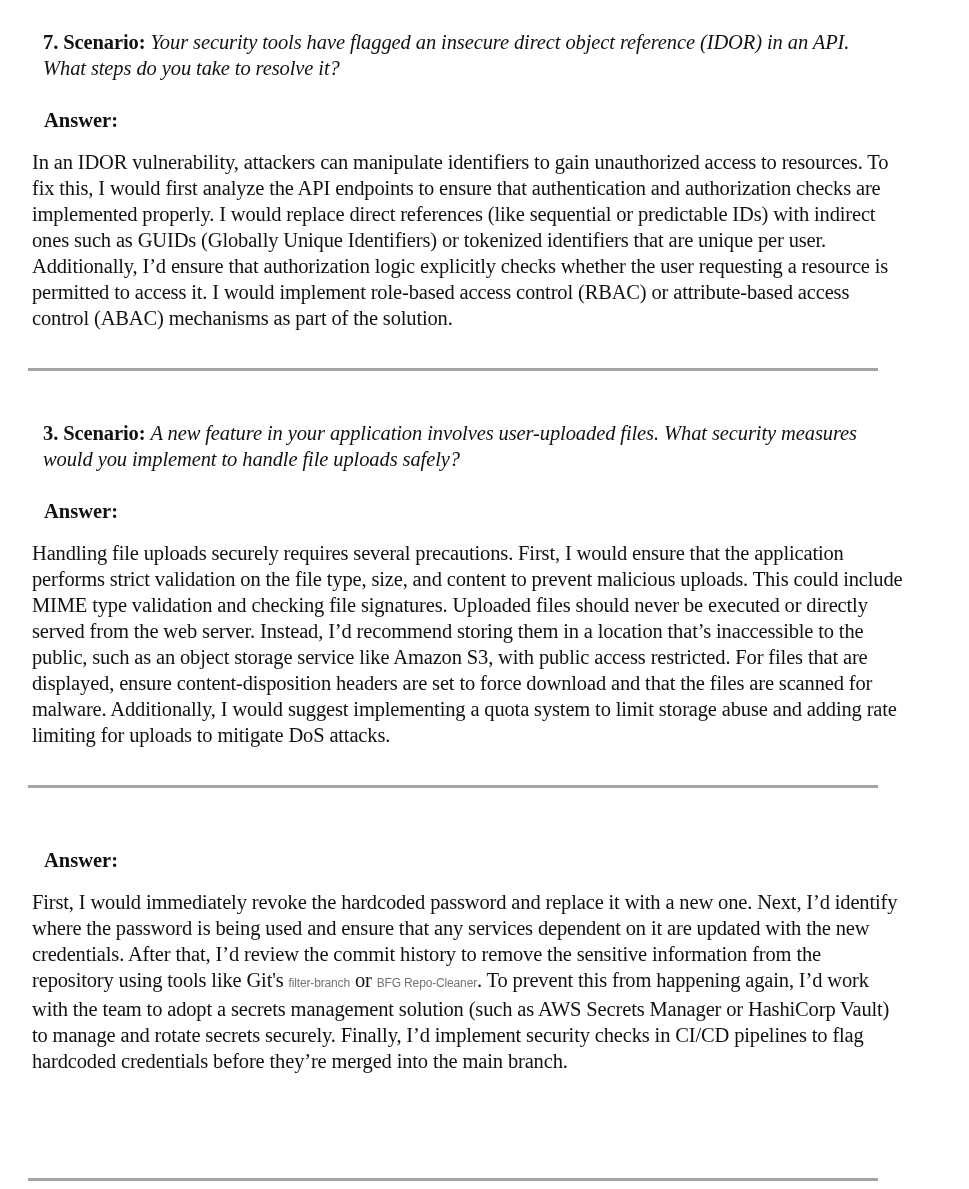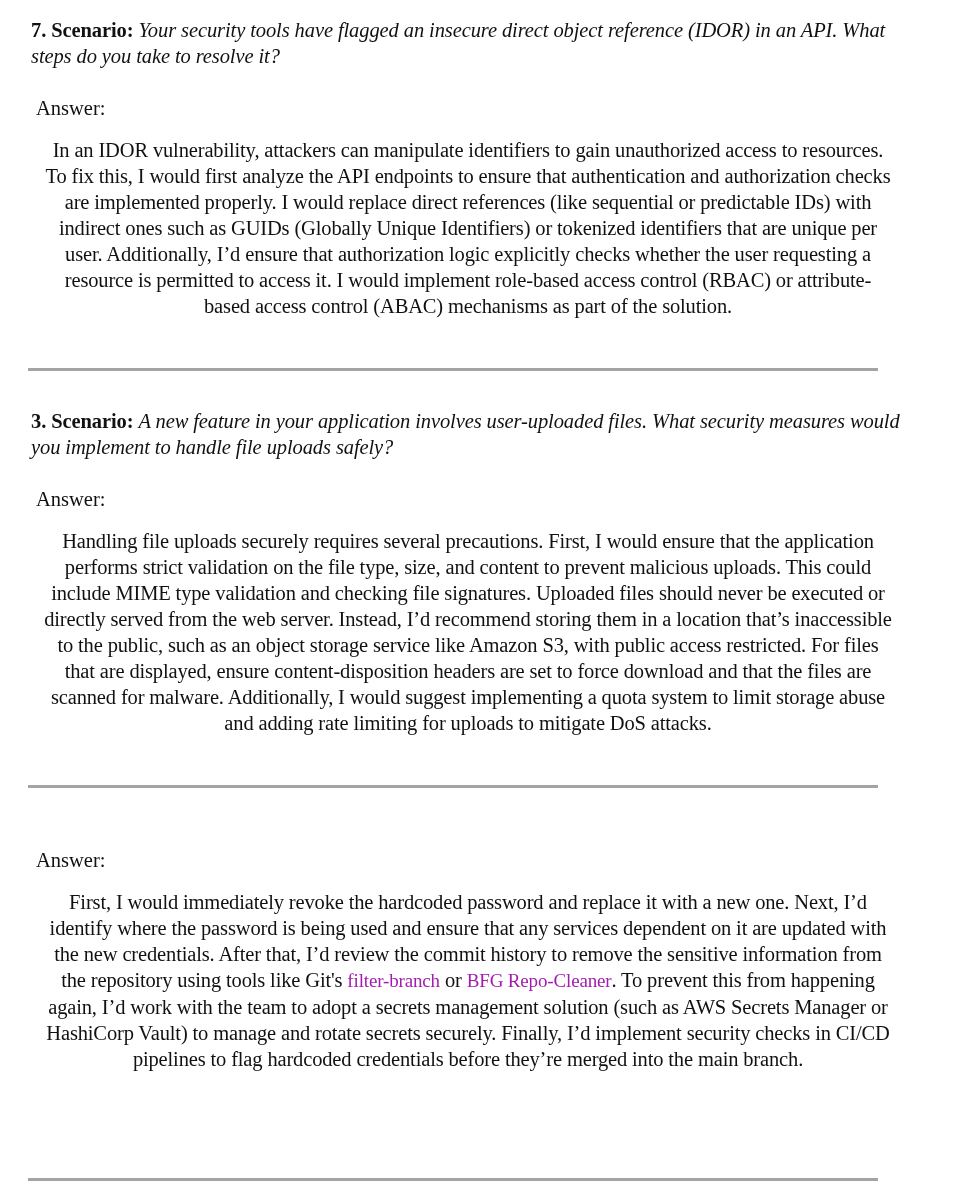--- a/index.html
+++ b/index.html
@@ -22,42 +22,41 @@
       left: 28px;
       top: 0;
       width: 900px;
     }
     .question {
       position: absolute;
       left: 0;
       width: 880px;
     }
     .q-head {
-      margin: 3px;
+      margin: 15px;
       letter-spacing: -0.1px;
     }
     .q-head .q-label {
       font-weight: bold;
     }
     .q-head .q-text {
       font-style: italic;
     }
     .answer-label {
-      font-weight: normal;
-      margin: 8px;
+      font-weight: bold;
+      margin: 16px;
     }
     .answer-body {
-      margin: 16px;
+      margin: 4px;
       letter-spacing: -0.15px;
-      text-align: center;
     }
     .code {
-      font-family: Liberation Serif, serif;
-      font-size: 19px;
-      color: #a21caf;
+      font-family: Liberation Sans, sans-serif;
+      font-size: 12px;
+      color: #737373;
     }
     .sep {
       position: absolute;
       left: 0;
       width: 850px;
       height: 3px;
       background: #a4a4a4;
     }
   </style>
 </head>

